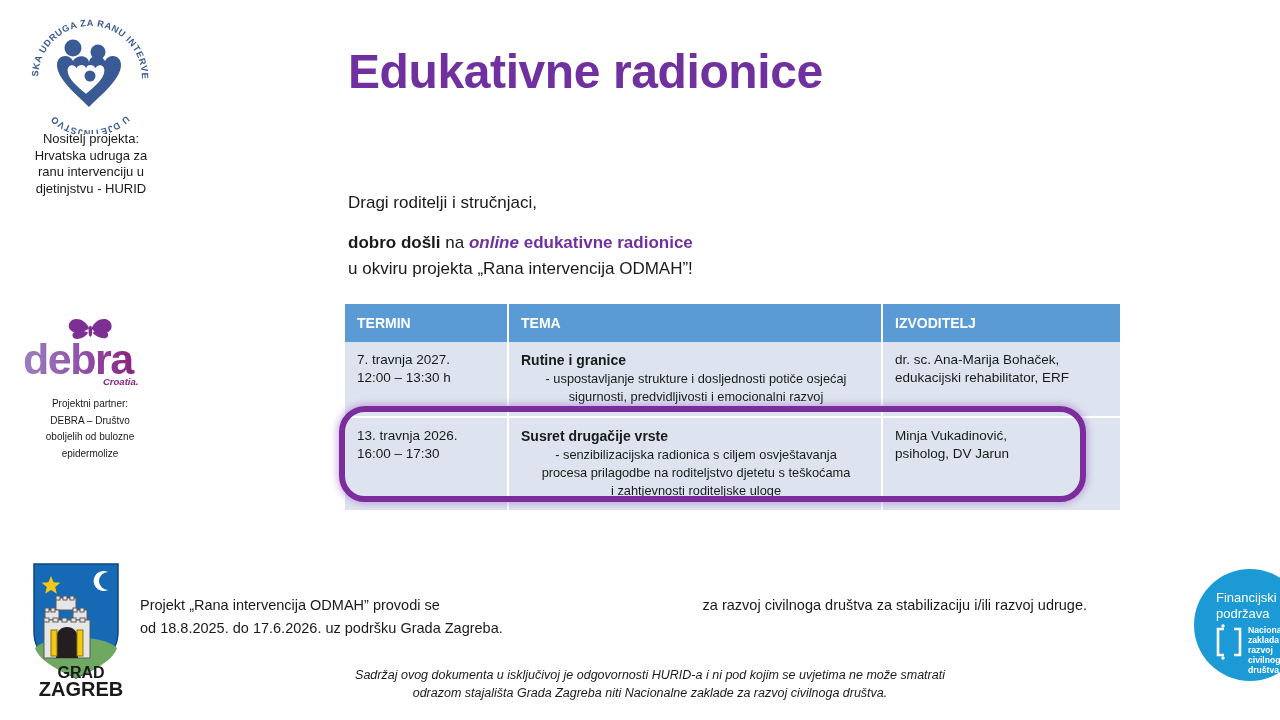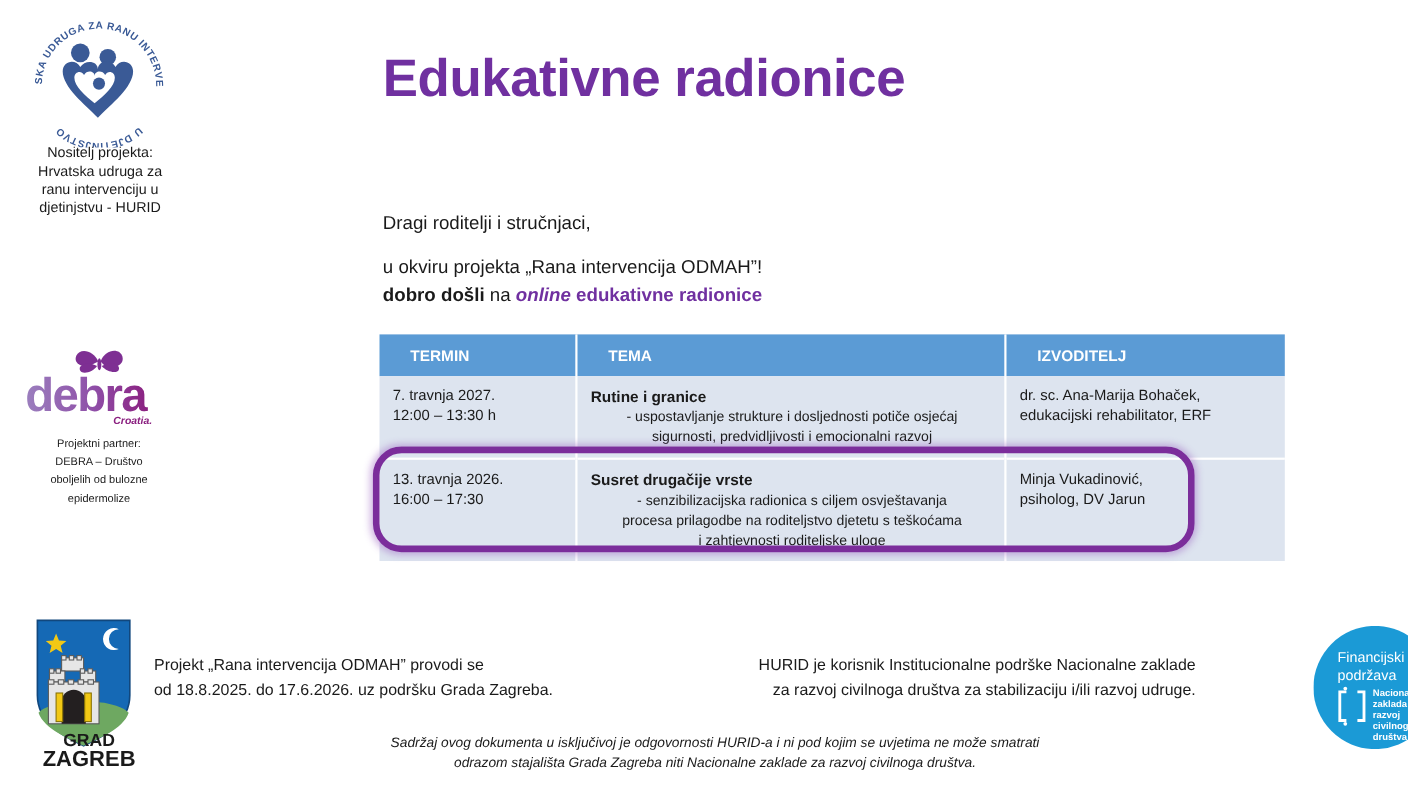--- a/index.html
+++ b/index.html
@@ -111,21 +111,21 @@
     border-collapse: collapse;
     table-layout: fixed;
     font-size: 13.5px;
   }
   .schedule-table th {
     background: #5B9BD5;
     color: #ffffff;
     font-size: 14px;
     font-weight: bold;
     text-align: left;
-    padding: 9px 0 9px 28px;
+    padding: 9px 0 9px 12px;
     border: none;
     vertical-align: middle;
     height: 20px;
   }
   .schedule-table th + th { border-left: 2px solid #ffffff; }
   .schedule-table td {
     background: #DDE4EF;
     vertical-align: top;
     padding: 9px 10px 10px 12px;
     border: none;
@@ -263,24 +263,24 @@
     <div>Projektni partner:</div>
     <div>DEBRA – Društvo</div>
     <div>oboljelih od bulozne</div>
     <div>epidermolize</div>
   </div>
 
   <div class="main-title">Edukativne radionice</div>
 
   <div class="intro">
     <div class="intro-line1">Dragi roditelji i stručnjaci,</div>
-    <div>u okviru projekta „Rana intervencija ODMAH”!</div>
     <div>
       <span class="bold">dobro došli</span><span> na </span><span class="online-em">online</span><span class="purple-bold"> edukativne radionice</span>
     </div>
+    <div>u okviru projekta „Rana intervencija ODMAH”!</div>
   </div>
 
   <table class="schedule-table">
     <thead>
       <tr>
         <th class="col-termin">TERMIN</th>
         <th class="col-tema">TEMA</th>
         <th class="col-izvod">IZVODITELJ</th>
       </tr>
     </thead>
@@ -353,21 +353,20 @@
       <text x="55" y="118" text-anchor="middle" font-family="&quot;Liberation Sans&quot;, sans-serif" font-size="16" font-weight="bold" fill="#1a1a1a">GRAD</text>
       <text x="55" y="136" text-anchor="middle" font-family="&quot;Liberation Sans&quot;, sans-serif" font-size="20" font-weight="bold" fill="#1a1a1a">ZAGREB</text>
     </svg>
   </div>
 
   <div class="footer-left">
     <div>Projekt „Rana intervencija ODMAH” provodi se</div>
     <div>od 18.8.2025. do 17.6.2026. uz podršku Grada Zagreba.</div>
   </div>
   <div class="footer-right">
-    <div>HURID je korisnik Institucionalne podrške Nacionalne zaklade</div>
     <div>za razvoj civilnoga društva za stabilizaciju i/ili razvoj udruge.</div>
   </div>
   <div class="footer-disclaimer">
     <div>Sadržaj ovog dokumenta u isključivoj je odgovornosti HURID-a i ni pod kojim se uvjetima ne može smatrati</div>
     <div>odrazom stajališta Grada Zagreba niti Nacionalne zaklade za razvoj civilnoga društva.</div>
   </div>
 
   <div class="zaklada-badge">
     <svg viewBox="0 0 112 112" width="112" height="112" aria-hidden="true">
       <circle cx="56" cy="56" r="56" fill="#1B9AD6"></circle>

